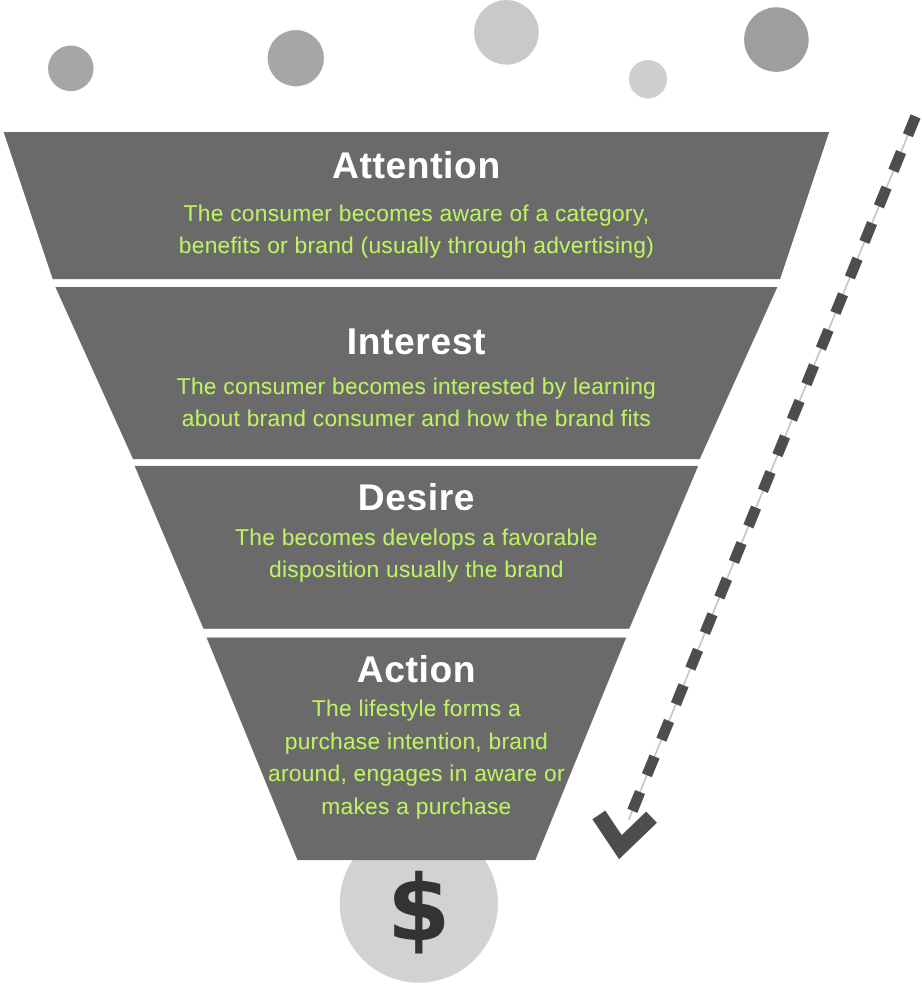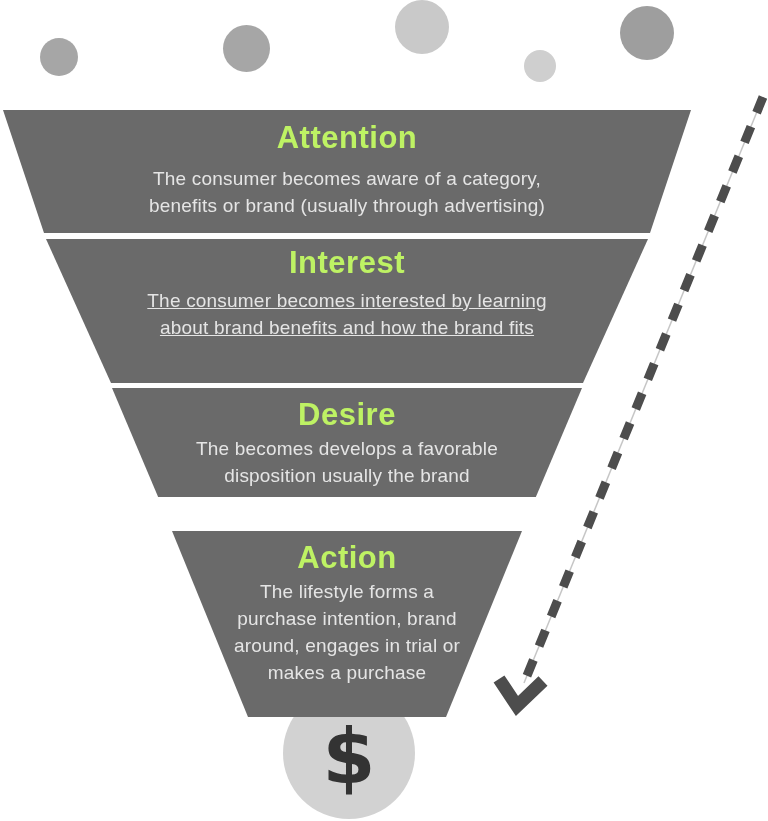--- a/index.html
+++ b/index.html
@@ -18,31 +18,31 @@
   .b3{left:395px;top:0px;width:54px;height:54px;}
   .b4{left:524px;top:50px;width:32px;height:32px;}
   .b5{left:620px;top:6px;width:54px;height:54px;}
   
   .stage{
     position:absolute;left:0;width:694px;background:#6a6a6a;z-index:2;
     display:flex;flex-direction:column;align-items:center;text-align:center;
     box-sizing:border-box;
   }
   .stage-title{
-    font-size:31px;line-height:39px;font-weight:700;color:#bef264;
+    font-size:31px;line-height:39px;font-weight:700;color:#ffffff;
     letter-spacing:0.5px;
   }
-  .stage-body{font-size:19px;line-height:27px;color:#e5e5e5;letter-spacing:0.2px;}
+  .stage-body{font-size:19px;line-height:27px;color:#bef264;letter-spacing:0.2px;}
   .s1{top:110px;height:123px;padding-top:8px;
       clip-path:polygon(3px 0px,691px 0px,650px 123px,44px 123px);}
   .s1 .stage-body{margin-top:8px;}
-  .s2{top:239px;height:144px;padding-top:4px;
+  .s2{top:239px;height:144px;padding-top:26px;
       clip-path:polygon(46px 0px,648px 0px,583px 144px,111px 144px);}
-  .s2 .stage-body{margin-top:5px;text-decoration:underline;}
-  .s3{top:388px;height:109px;padding-top:7px;
+  .s2 .stage-body{margin-top:5px;}
+  .s3{top:388px;height:136px;padding-top:7px;
       clip-path:polygon(112px 0px,582px 0px,524px 137px,170px 137px);}
   .s3 .stage-body{margin-top:1px;}
   .s4{top:531px;height:186px;padding-top:7px;
       clip-path:polygon(172px 0px,522px 0px,446px 186px,248px 186px);}
   .s4 .stage-body{margin-top:1px;}
   
   .outcome-circle{
     position:absolute;left:283px;top:687px;width:132px;height:132px;
     border-radius:50%;background:#d2d2d2;z-index:1;
     display:flex;align-items:center;justify-content:center;
@@ -75,38 +75,38 @@
     <div class="stage-body">
       <div>The consumer becomes aware of a category,</div>
       <div>benefits or brand (usually through advertising)</div>
     </div>
   </div>
 
   <div class="stage s2">
     <div class="stage-title">Interest</div>
     <div class="stage-body">
       <div>The consumer becomes interested by learning</div>
-      <div>about brand benefits and how the brand fits</div>
+      <div>about brand consumer and how the brand fits</div>
     </div>
   </div>
 
   <div class="stage s3">
     <div class="stage-title">Desire</div>
     <div class="stage-body">
       <div>The becomes develops a favorable</div>
       <div>disposition usually the brand</div>
     </div>
   </div>
 
   <div class="stage s4">
     <div class="stage-title">Action</div>
     <div class="stage-body">
       <div>The lifestyle forms a</div>
       <div>purchase intention, brand</div>
-      <div>around, engages in trial or</div>
+      <div>around, engages in aware or</div>
       <div>makes a purchase</div>
     </div>
   </div>
 
   <svg class="arrow-layer" viewBox="0 0 768 821" xmlns="http://www.w3.org/2000/svg">
     <line x1="763" y1="97" x2="524" y2="683" stroke="#c6c6c6" stroke-width="1.5"></line>
     <line x1="763" y1="97" x2="524" y2="683" stroke="#4d4d4d" stroke-width="9" stroke-dasharray="17 15"></line>
     <path d="M 499 679 L 517 706 L 543 681" fill="none" stroke="#4d4d4d" stroke-width="13" stroke-linejoin="miter"></path>
   </svg>
 

